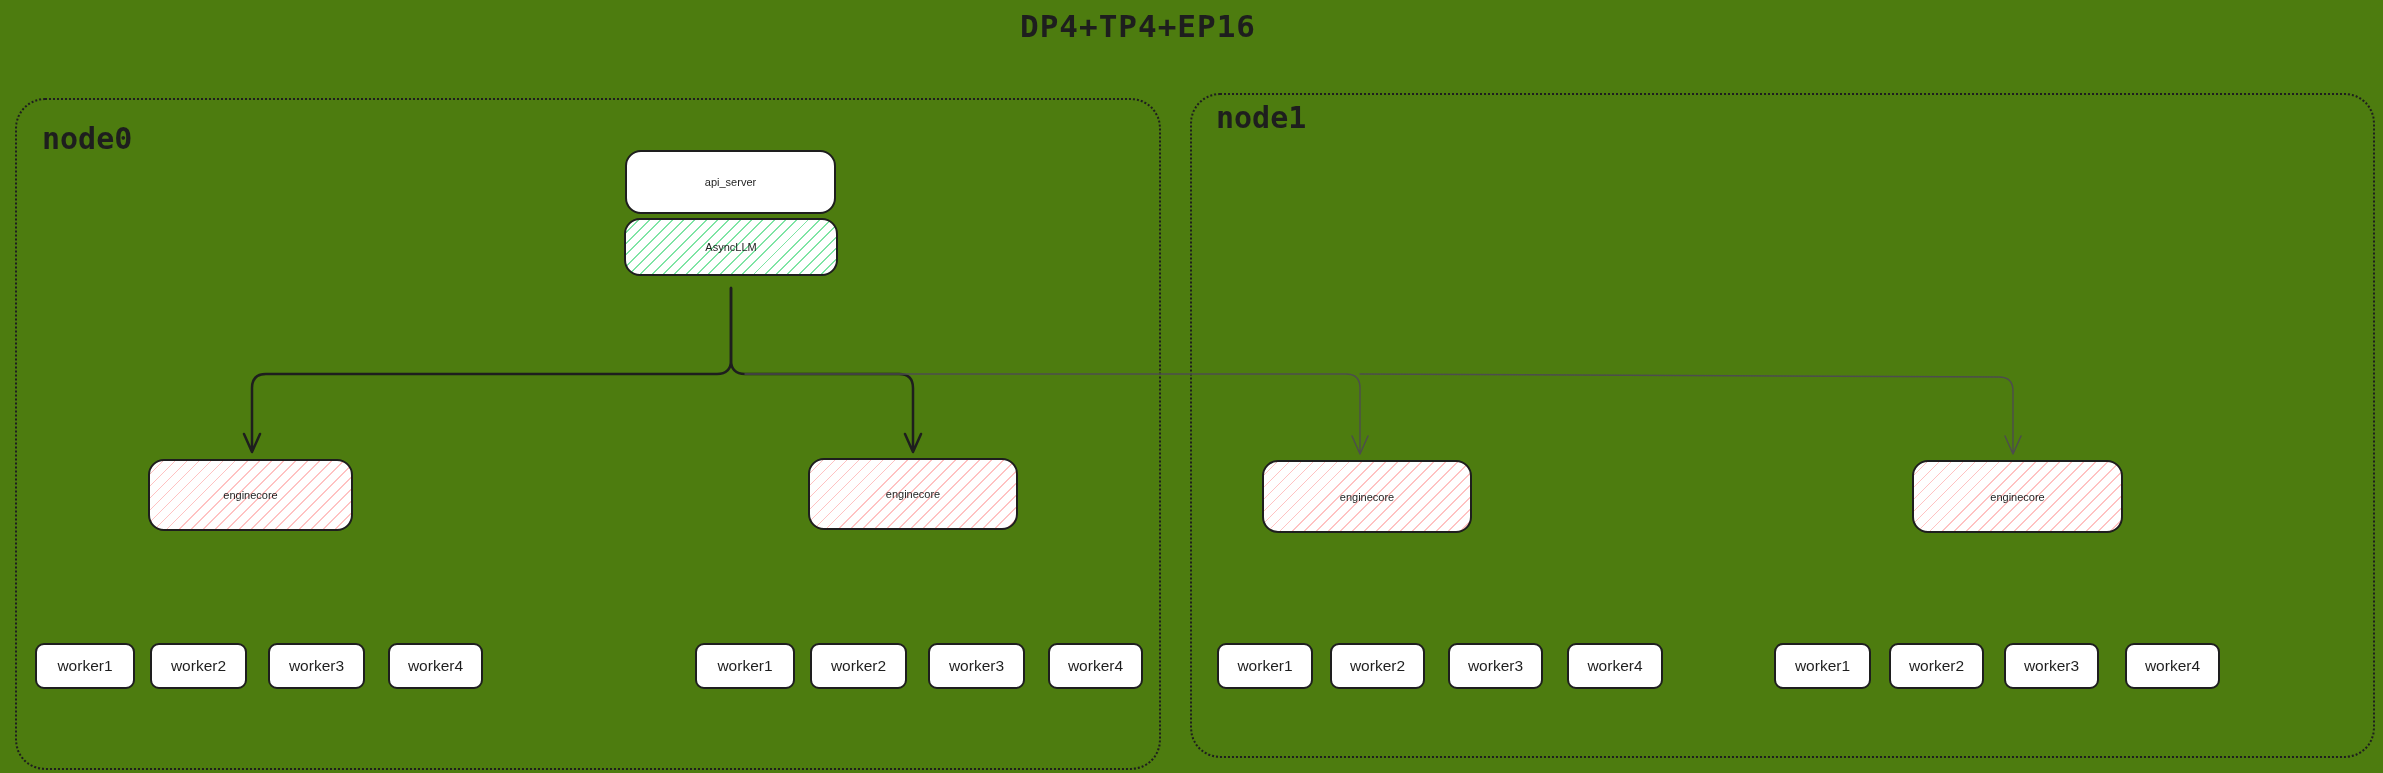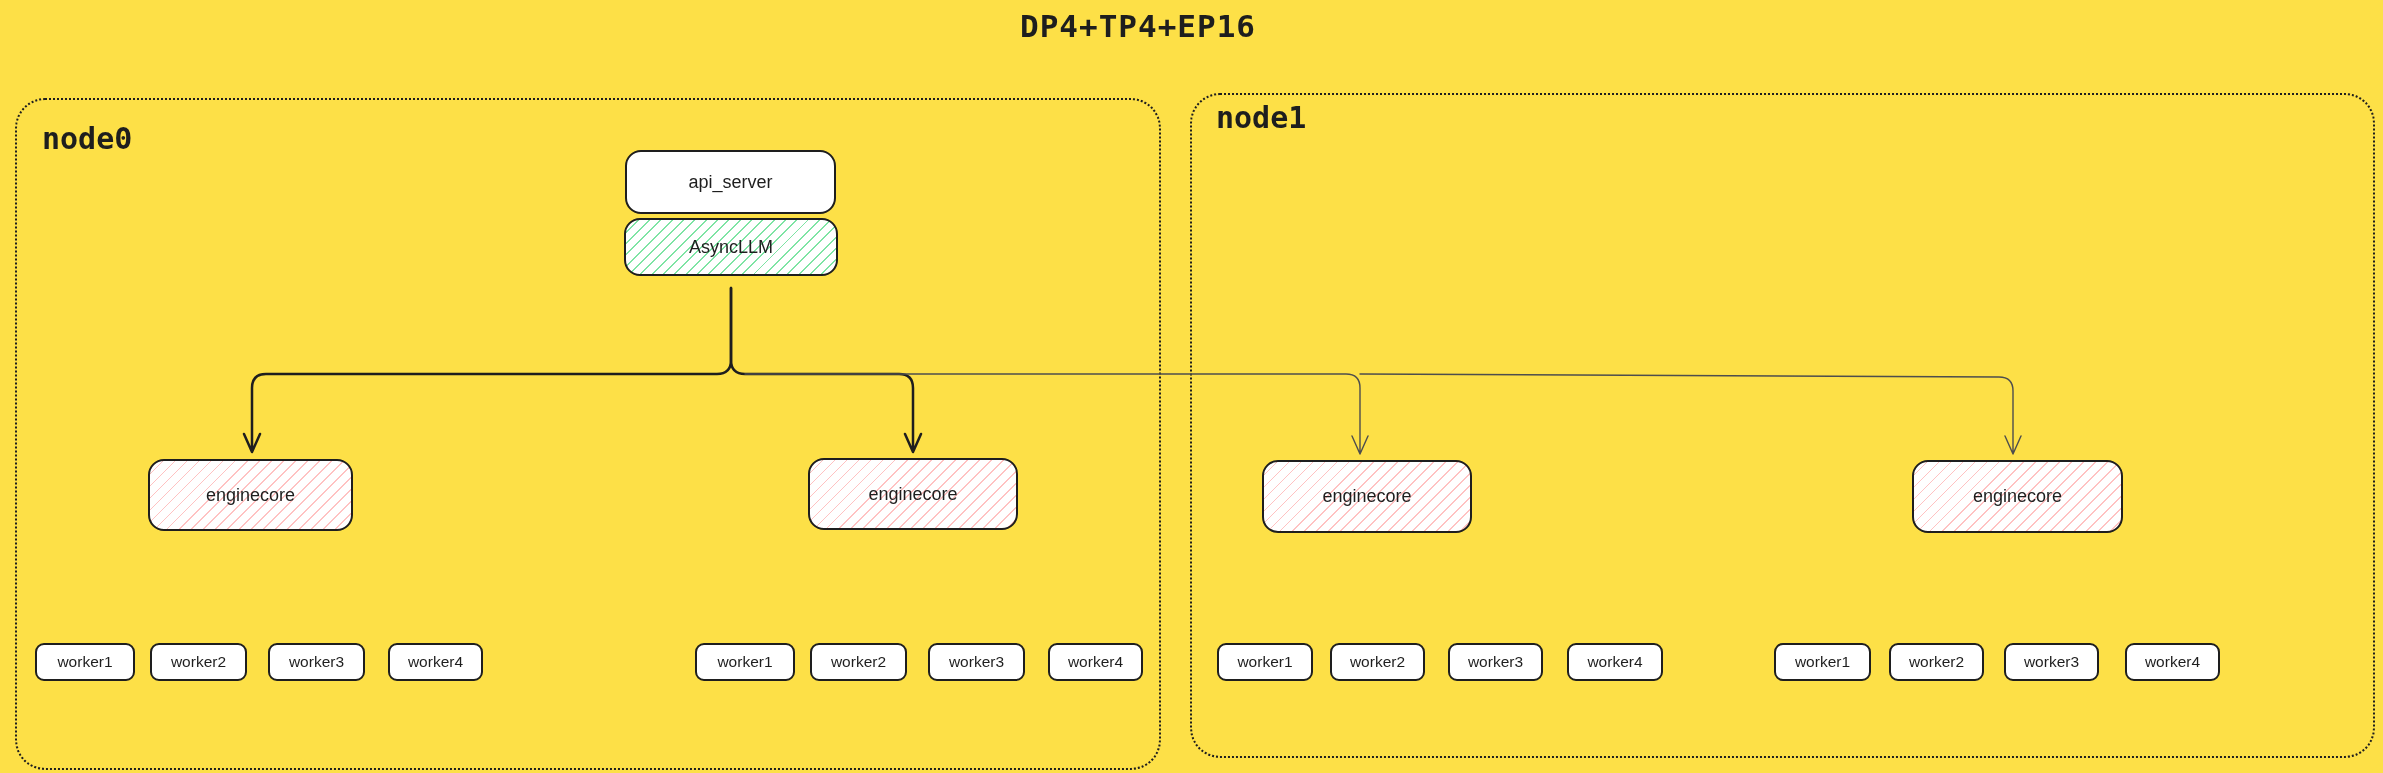--- a/index.html
+++ b/index.html
@@ -4,21 +4,21 @@
 <style>
   html, body {
     margin: 0;
     padding: 0;
     background: #ffffff;
   }
   .canvas {
     position: relative;
     width: 2383px;
     height: 773px;
-    background: #fde047;
+    background: #4d7c0f;
     font-family: "Liberation Sans", sans-serif;
     color: #1e1e1e;
     overflow: hidden;
     text-decoration: underline;
   }
   .diagram-title {
     position: absolute;
     top: 8px;
     left: 1138px;
     transform: translateX(-50%);
@@ -48,21 +48,21 @@
 
   .box {
     position: absolute;
     box-sizing: border-box;
     border: 2.3px solid #1e1e1e;
     border-radius: 16px;
     background: #ffffff;
     display: flex;
     align-items: center;
     justify-content: center;
-    font-size: 18px;
+    font-size: 11px;
     white-space: nowrap;
   }
   .box.api-server { left: 625px; top: 150px; width: 211px; height: 64px; z-index: 3; }
   .box.async-llm  {
     left: 624px; top: 218px; width: 214px; height: 58px; z-index: 2;
     background: repeating-linear-gradient(135deg,
       #7ee4a4 0px, #7ee4a4 1.4px, transparent 1.4px, transparent 8px), #ffffff;
   }
   .box.enginecore {
     background: repeating-linear-gradient(135deg,
@@ -71,21 +71,21 @@
   }
   .box.ec1 { left: 148px;  top: 459px; width: 205px; height: 72px; }
   .box.ec2 { left: 808px;  top: 458px; width: 210px; height: 72px; }
   .box.ec3 { left: 1262px; top: 460px; width: 210px; height: 73px; }
   .box.ec4 { left: 1912px; top: 460px; width: 211px; height: 73px; }
 
   .worker {
     position: absolute;
     box-sizing: border-box;
     top: 643px;
-    height: 38px;
+    height: 46px;
     border: 2.2px solid #1e1e1e;
     border-radius: 9px;
     background: #ffffff;
     display: flex;
     align-items: center;
     justify-content: center;
     font-size: 15.5px;
     white-space: nowrap;
   }
   

